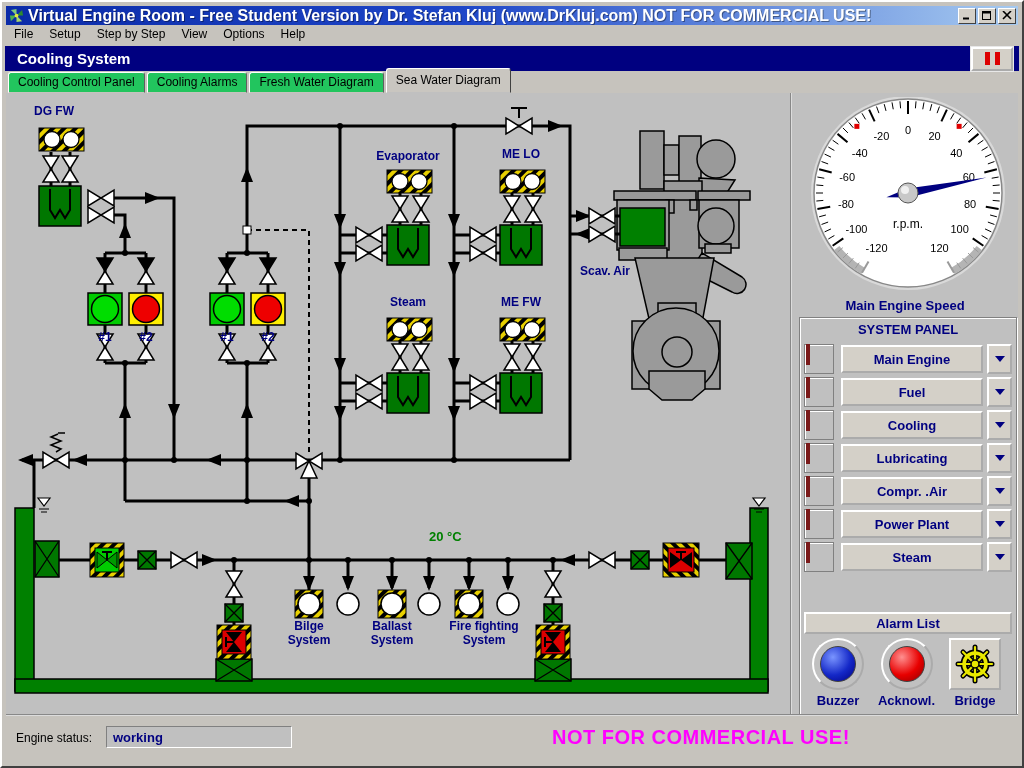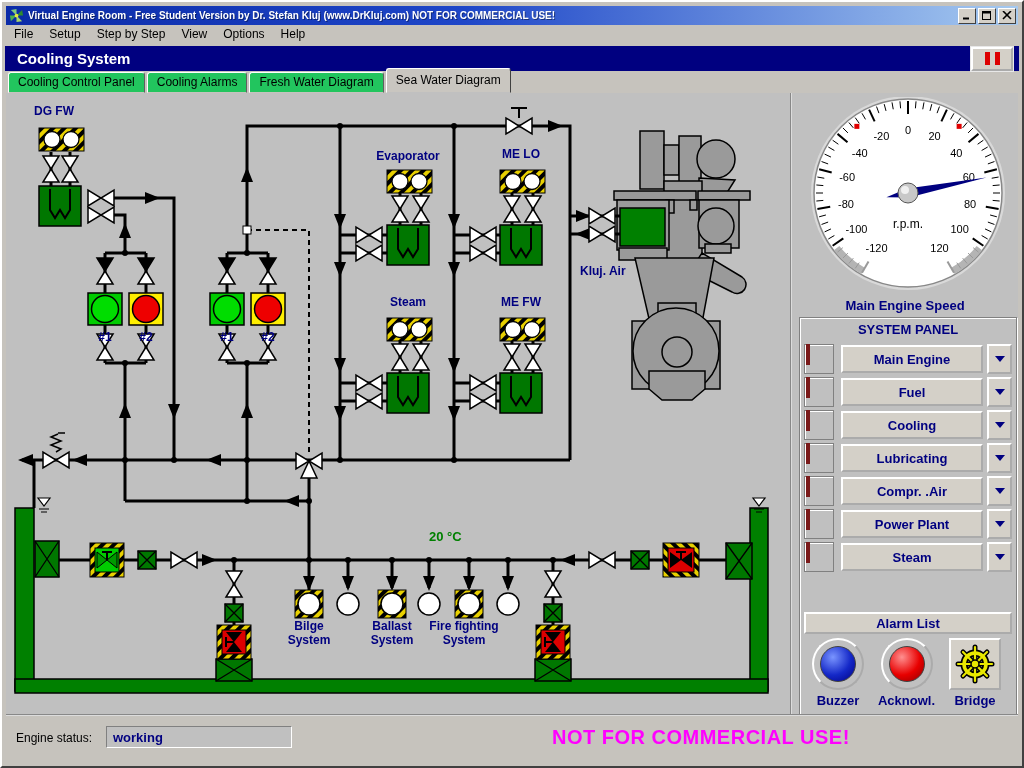--- a/index.html
+++ b/index.html
@@ -4,21 +4,21 @@
 <style>
   html,body{margin:0;padding:0;width:1024px;height:768px;overflow:hidden;
     font-family:"Liberation Sans",sans-serif;background:#808080;}
   .window{position:absolute;inset:0;background:#c6c3bd;
     border:2px solid;border-color:#ffffff #404040 #404040 #ffffff;box-sizing:border-box;}
   
   .titlebar{position:absolute;left:4px;top:4px;right:4px;height:19px;
     background:linear-gradient(90deg,#0b2ba8 0%,#1e46c8 45%,#a6caf0 100%);
     display:flex;align-items:center;padding:0 2px;box-sizing:border-box;}
   .titlebar .app-icon{width:15px;height:15px;margin:0 4px 0 1px;flex:0 0 auto;}
-  .title-text{color:#ffffff;font-size:10px;font-weight:bold;white-space:nowrap;
+  .title-text{color:#ffffff;font-size:16px;font-weight:bold;white-space:nowrap;
     text-shadow:1px 1px 0 rgba(0,0,0,.4);flex:1;}
   .win-btns{display:flex;gap:2px;}
   .win-btn{width:16px;height:14px;background:#d4d0c8;border:1px solid;
     border-color:#ffffff #404040 #404040 #ffffff;display:flex;align-items:center;
     justify-content:center;}
   
   .menubar{position:absolute;left:4px;top:24px;right:4px;height:19px;
     display:flex;align-items:flex-start;font-size:12px;color:#000;}
   .menu-item{padding:1px 8px;}
   
@@ -450,29 +450,29 @@
       <use href="#sna" x="467" y="601"></use>
       <use href="#snp" x="506" y="601"></use>
     </svg>
 
     
     <div class="dlabel left" style="left:28px;top:11px;">DG FW</div>
     <div class="dlabel" style="left:356px;top:56px;width:92px;">Evaporator</div>
     <div class="dlabel" style="left:476px;top:54px;width:78px;">ME LO</div>
     <div class="dlabel" style="left:356px;top:202px;width:92px;">Steam</div>
     <div class="dlabel" style="left:476px;top:202px;width:78px;">ME FW</div>
-    <div class="dlabel left" style="left:574px;top:171px;">Kluj. Air</div>
+    <div class="dlabel left" style="left:574px;top:171px;">Scav. Air</div>
     <div class="temp-label" style="left:423px;top:436px;">20 °C</div>
     <div class="dlabel" style="left:83px;top:237px;width:32px;">#1</div>
     <div class="dlabel" style="left:124px;top:237px;width:32px;">#2</div>
     <div class="dlabel" style="left:205px;top:237px;width:32px;">#1</div>
     <div class="dlabel" style="left:246px;top:237px;width:32px;">#2</div>
     <div class="dlabel" style="left:271px;top:526px;width:64px;">Bilge System</div>
     <div class="dlabel" style="left:352px;top:526px;width:68px;">Ballast System</div>
-    <div class="dlabel" style="left:412px;top:526px;width:92px;">Fire fighting System</div>
+    <div class="dlabel" style="left:432px;top:526px;width:92px;">Fire fighting System</div>
   </div>
 
   <div class="right-panel">
     <div class="gauge-wrap">
       <svg id="gauge-svg" viewBox="0 0 222 200" width="222" height="200">
         <circle cx="110" cy="96" r="97" fill="#d9d9d9"></circle>
         <circle cx="110" cy="96" r="94" fill="#ffffff" stroke="#888" stroke-width="1.5"></circle>
         <path d="M181.4,151.2 A90,90 0 0 1 155,173.9" fill="none" stroke="#b4b4b4" stroke-width="7"></path>
         <path d="M38.6,151.2 A90,90 0 0 0 65,173.9" fill="none" stroke="#b4b4b4" stroke-width="7"></path>
         <g id="gauge-ticks">

